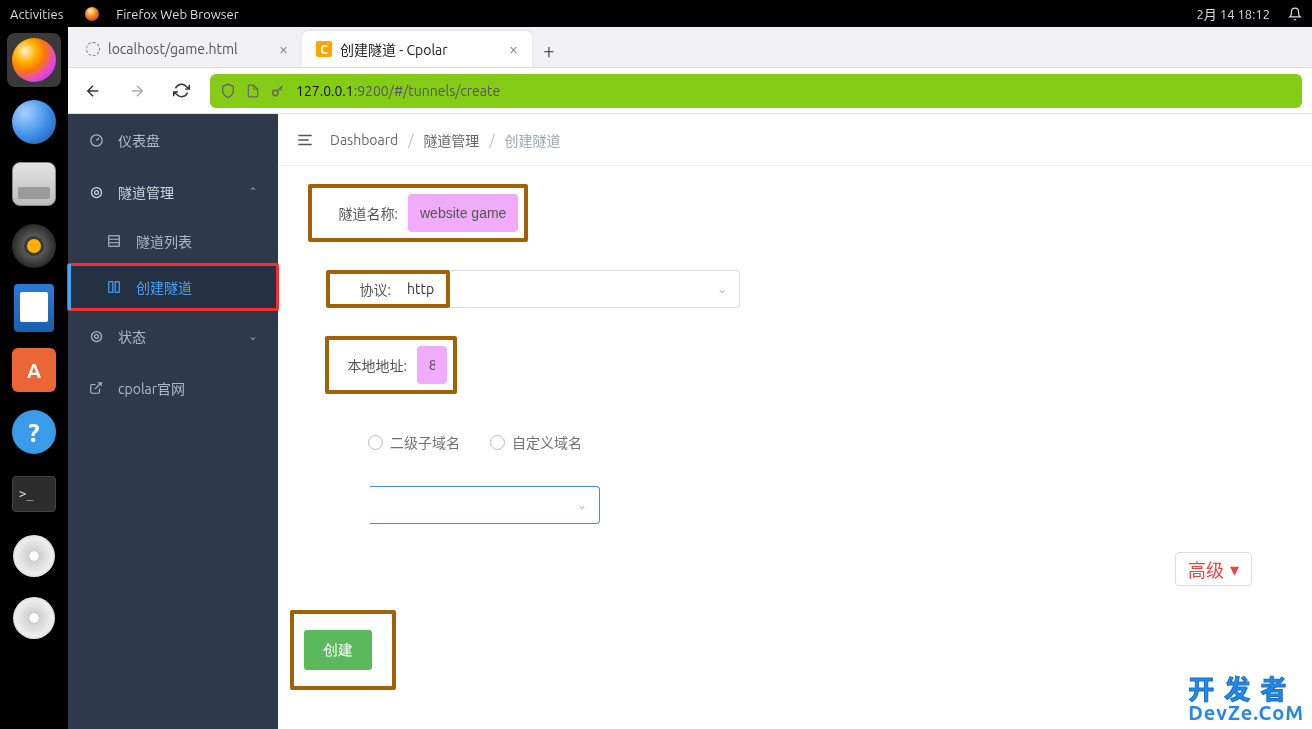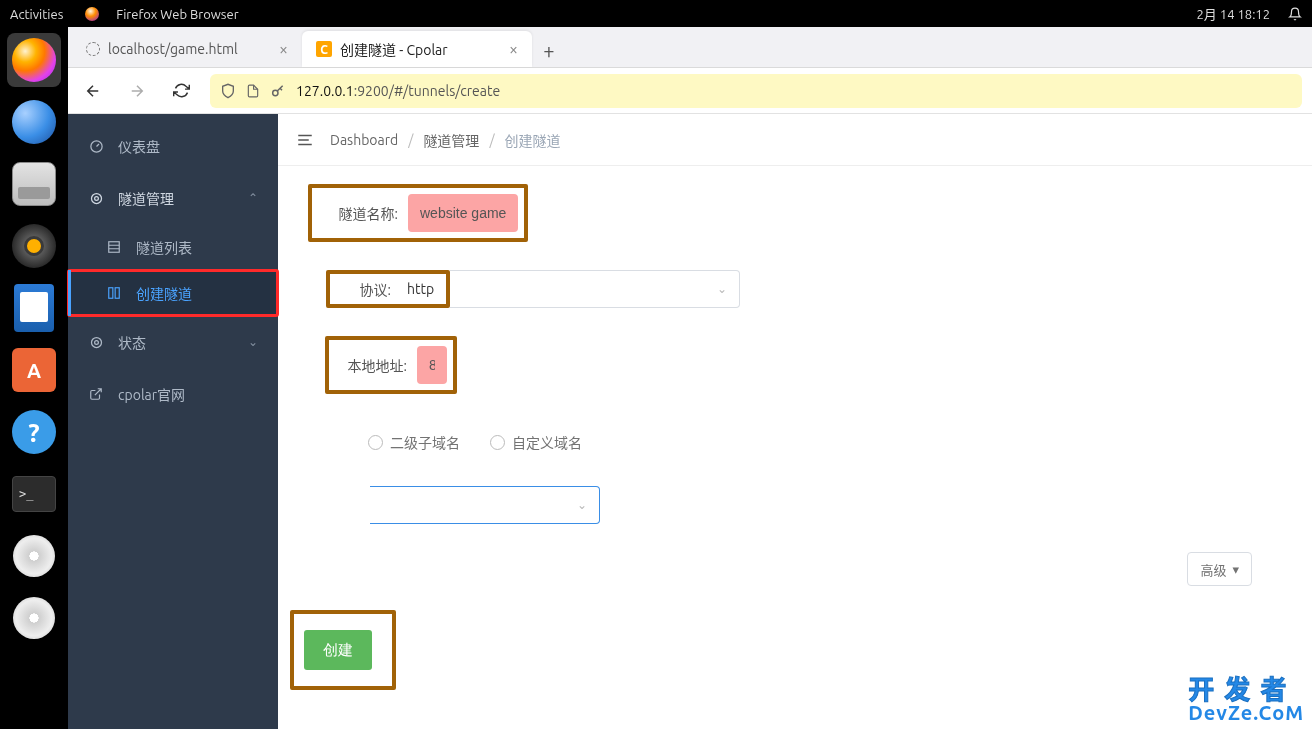--- a/index.html
+++ b/index.html
@@ -34,59 +34,59 @@
 .tab-strip { height:41px; background:#f1f1f4; display:flex; align-items:flex-end; padding-left:4px; border-bottom:1px solid #dadada;}
 .tab { height:36px; display:flex; align-items:center; gap:8px; padding:0 14px; min-width:230px; border-radius:6px 6px 0 0; color:#555; position:relative;}
 .tab.active { background:#fff; box-shadow:0 -1px 3px rgba(0,0,0,.08); color:#222;}
 .tab .close { margin-left:auto; font-size:16px; color:#888; }
 .newtab { width:34px; height:34px; display:flex; align-items:center; justify-content:center; font-size:20px; color:#555; }
 .fav-c { width:16px; height:16px; background:#ffa500; color:#fff; font-size:12px; font-weight:700; display:flex; align-items:center; justify-content:center; border-radius:2px; }
 .fav-g { width:14px; height:14px; border-radius:50%; border:1.5px dashed #777; }
 
 .addr-bar { height:46px; display:flex; align-items:center; gap:14px; padding:0 10px; border-bottom:1px solid #e2e2e2; background:#fff;}
 .nav-btn { width:30px; height:30px; display:flex; align-items:center; justify-content:center; color:#555; font-size:18px; border-radius:4px;}
-.url-box { flex:1; height:34px; background:#fef9c3; border-radius:6px; display:flex; align-items:center; padding:0 10px; gap:10px; color:#555;}
+.url-box { flex:1; height:34px; background:#84cc16; border-radius:6px; display:flex; align-items:center; padding:0 10px; gap:10px; color:#555;}
 .url-host { color:#111; }
 
 
 .page { flex:1; display:flex; background:#f7f7f9; position:relative;}
-.sidebar { width:210px; background:#2e3a4b; color:#9aa9bb; display:flex; flex-direction:column; padding-top:6px;}
+.sidebar { width:210px; background:#2e3a4b; color:#9aa9bb; display:flex; flex-direction:column; padding-top:0;}
 .side-item { height:52px; display:flex; align-items:center; gap:14px; padding:0 20px; color:#aeb9c7; font-size:14px;}
 .side-item.sub { padding-left:38px; height:46px;}
 .side-item.expanded { color:#cfd7e1;}
 .side-item.active { background:#243142; color:#4aa3ff; position:relative;}
 .side-item.active::before{content:"";position:absolute;left:0;top:0;bottom:0;width:3px;background:#4aa3ff;}
 .side-item .ico { width:16px; display:flex; justify-content:center; }
 .chev { margin-left:auto; font-size:12px; color:#818e9e;}
 
 .content { flex:1; background:#fff; display:flex; flex-direction:column; }
 .content-head { height:52px; display:flex; align-items:center; gap:16px; padding:0 18px; border-bottom:1px solid #eee; color:#666;}
 .breadcrumb { display:flex; align-items:center; gap:10px; }
 .breadcrumb .sep { color:#bbb; }
 .breadcrumb .cur { color:#9aa6b5; }
 .menu-toggle { font-size:18px; color:#555; }
 
 .form-area { padding:18px 30px 30px 30px; position:relative;}
 .field-row { display:flex; align-items:center; margin-bottom:28px; }
 .field-label { width:80px; text-align:right; color:#555; margin-right:10px;}
-.field-input { height:38px; border:1px solid #d9dde3; border-radius:4px; padding:0 12px; font-size:14px; color:#555; background:#fca5a5;}
+.field-input { height:38px; border:1px solid #d9dde3; border-radius:4px; padding:0 12px; font-size:14px; color:#555; background:#f0abfc;}
 .select-box { height:38px; border:1px solid #d9dde3; border-radius:4px; padding:0 12px; display:flex; align-items:center; justify-content:space-between; color:#555; width:350px;}
 .select-box .arrow { color:#bbb; font-size:12px;}
 .radio-group { display:flex; align-items:center; gap:30px; }
 .radio-opt { display:flex; align-items:center; gap:7px; color:#737373;}
 .radio-opt.sel { color:#3a8ee6;}
 .radio-dot { width:15px; height:15px; border-radius:50%; border:1px solid #bbb; display:flex; align-items:center; justify-content:center;}
 .radio-opt.sel .radio-dot { border-color:#3a8ee6;}
 .radio-opt.sel .radio-dot::after { content:""; width:7px; height:7px; border-radius:50%; background:#3a8ee6;}
 .region-box { border-color:#3a8ee6 !important; }
 
 .hl { outline:3px solid #ff2a2a; outline-offset:-2px; border-radius:2px; }
 .hl-wrap { border:4px solid #a16207; padding:6px; display:inline-flex; align-items:center; border-radius:2px;}
 
-.advanced { margin-left:auto; height:34px; border:1px solid #d9dde3; border-radius:4px; padding:0 12px; display:flex; align-items:center; gap:6px; color:#737373; font-size:13px;}
+.advanced { margin-left:auto; height:34px; border:1px solid #d9dde3; border-radius:4px; padding:0 12px; display:flex; align-items:center; gap:6px; color:#ef4444; font-size:18px;}
 .adv-row { display:flex; justify-content:flex-end; padding-right:30px; margin-bottom:24px;}
 
 .create-btn { background:#5cb85c; color:#fff; border:none; height:40px; width:68px; border-radius:3px; font-size:15px;}
 
 .watermark { position:absolute; right:8px; bottom:6px; text-align:left; line-height:1;}
 .watermark .l1{font-size:26px; color:#2488e6; font-weight:700; letter-spacing:2px; -webkit-text-stroke:1px #1a6fc0;}
 .watermark .l2{font-size:20px; color:#2488e6; font-weight:700; letter-spacing:1px;}
 
 svg { display:block; }
 </style>

